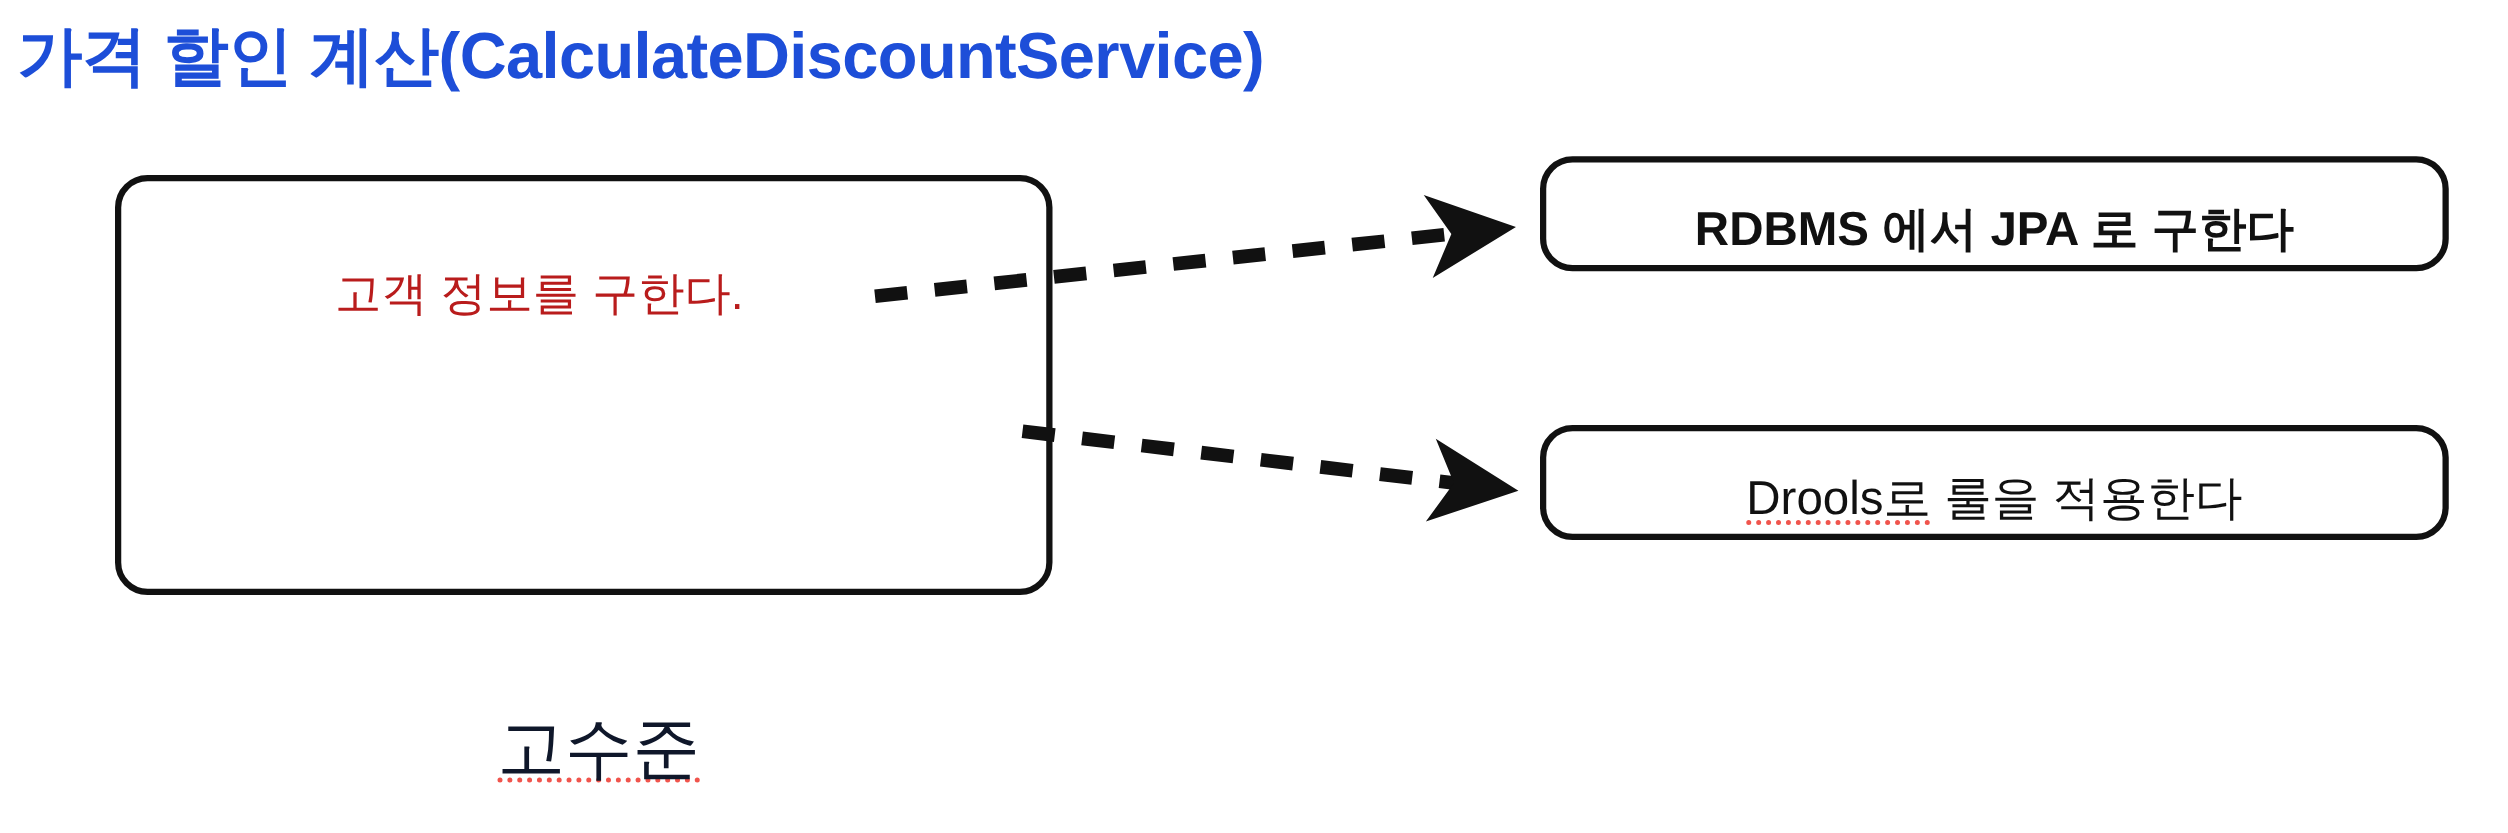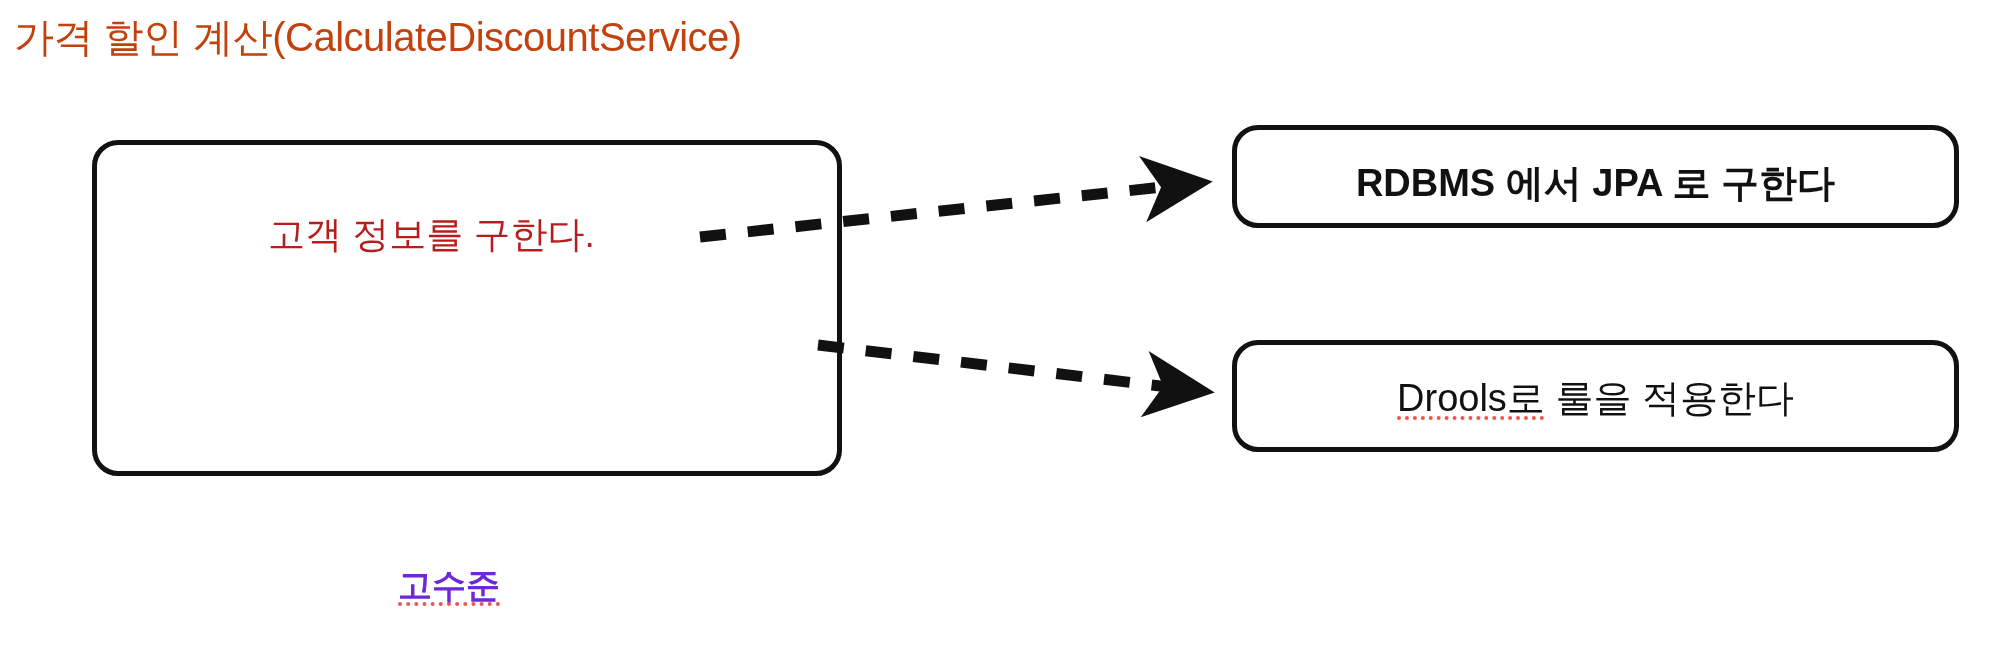--- a/index.html
+++ b/index.html
@@ -21,25 +21,25 @@
     position: absolute;
     inset: 0;
     background: #ffffff;
   }
 
   
   .slide-title {
     position: absolute;
     left: 14px;
     top: 10px;
-    font-size: 40px;
-    font-weight: 400;
+    font-size: 52px;
+    font-weight: 700;
     letter-spacing: -0.5px;
     white-space: nowrap;
-    color: #c2410c;
+    color: #1d4ed8;
   }
 
   
   .box {
     position: absolute;
     box-sizing: border-box;
     background: #ffffff;
     border: 5px solid #111111;
     border-radius: 26px;
     z-index: 3;
@@ -49,28 +49,28 @@
     left: 92px;
     top: 140px;
     width: 750px;
     height: 336px;
   }
 
   .box-right-1 {
     left: 1232px;
     top: 125px;
     width: 727px;
-    height: 103px;
+    height: 92px;
   }
 
   .box-right-2 {
     left: 1232px;
     top: 340px;
     width: 727px;
-    height: 112px;
+    height: 92px;
   }
 
   
   .left-line {
     position: absolute;
     font-size: 37px;
     font-weight: 400;
     white-space: nowrap;
     color: #b91c1c;
     z-index: 6;
@@ -102,24 +102,24 @@
     text-decoration: underline;
     text-decoration-style: dotted;
     text-decoration-color: #f0544c;
     text-decoration-thickness: 4px;
     text-underline-offset: 5px;
   }
 
   
   .caption {
     position: absolute;
-    font-size: 34px;
-    font-weight: 700;
+    font-size: 54px;
+    font-weight: 400;
     white-space: nowrap;
-    color: #6d28d9;
+    color: #0f172a;
   }
   .caption-left  { left: 398px;  top: 563px; }
   .caption-right { left: 1534px; top: 563px; }
 
   
   .arrows {
     position: absolute;
     inset: 0;
     z-index: 5;
     pointer-events: none;

